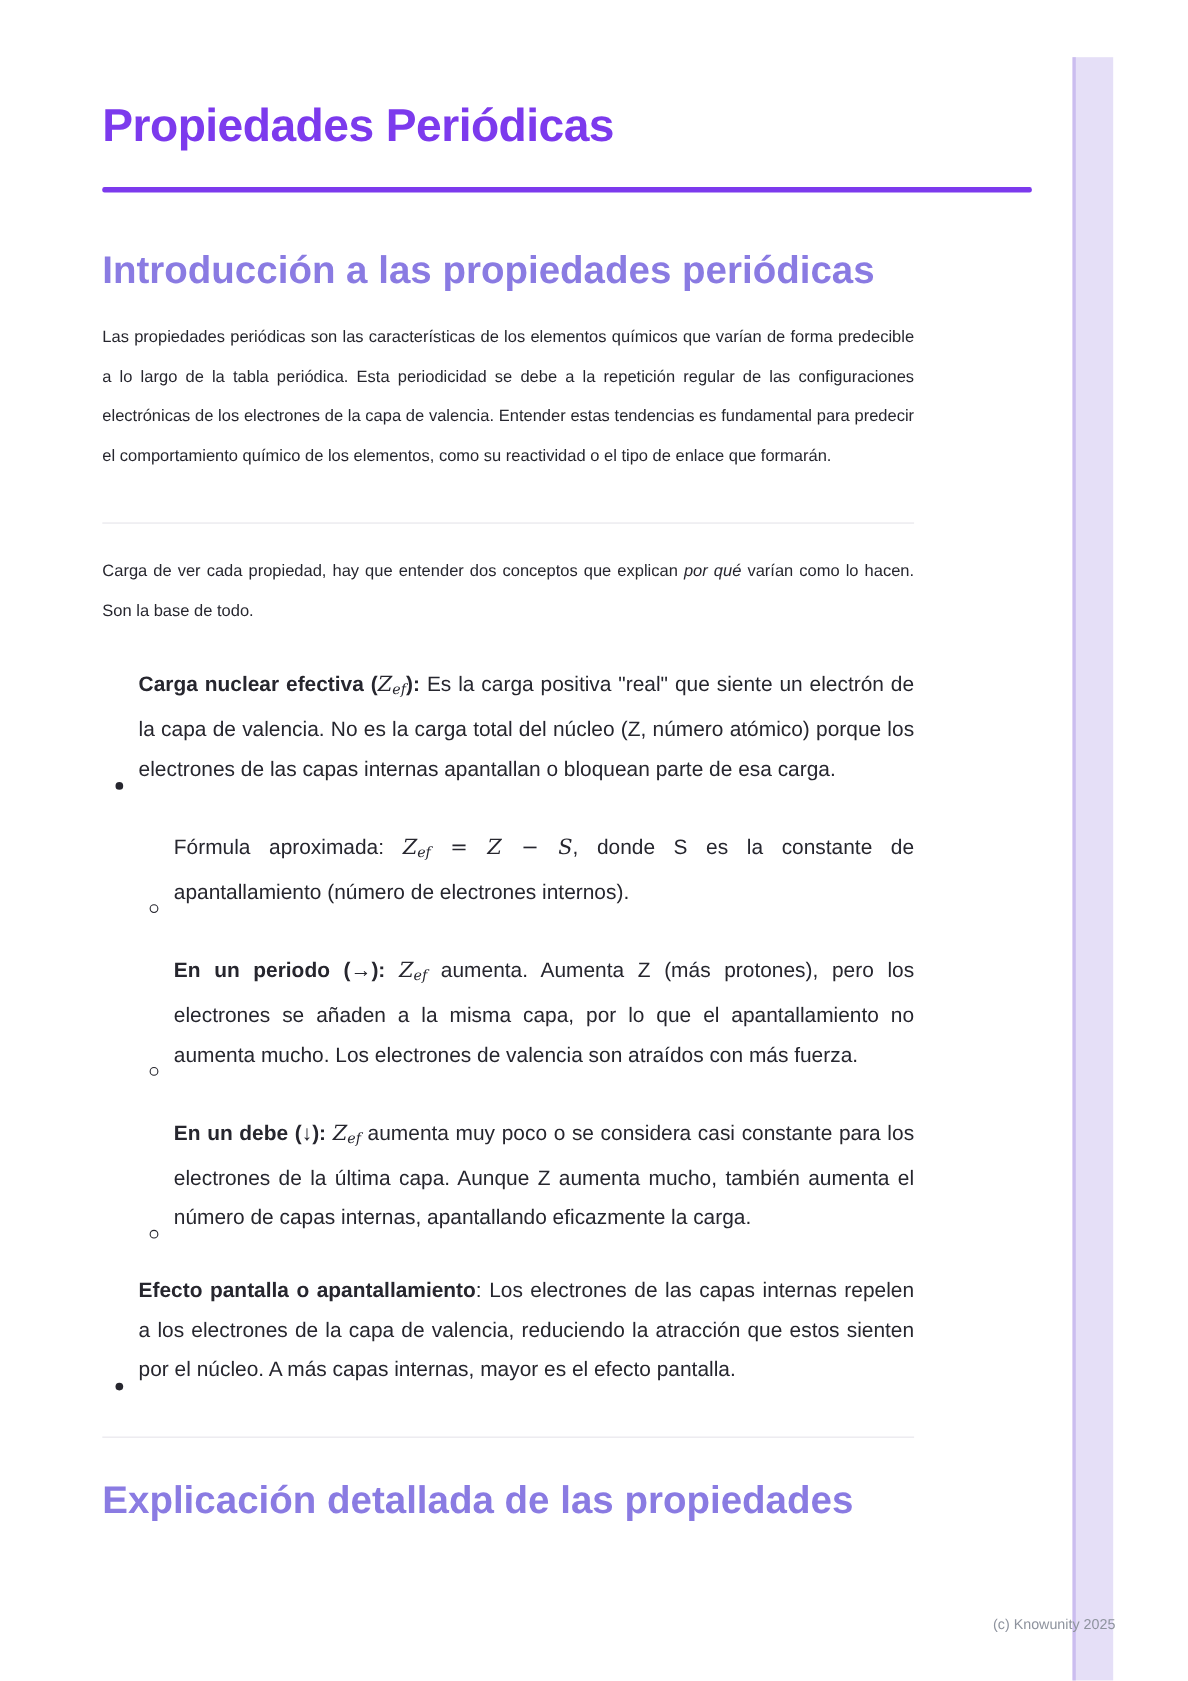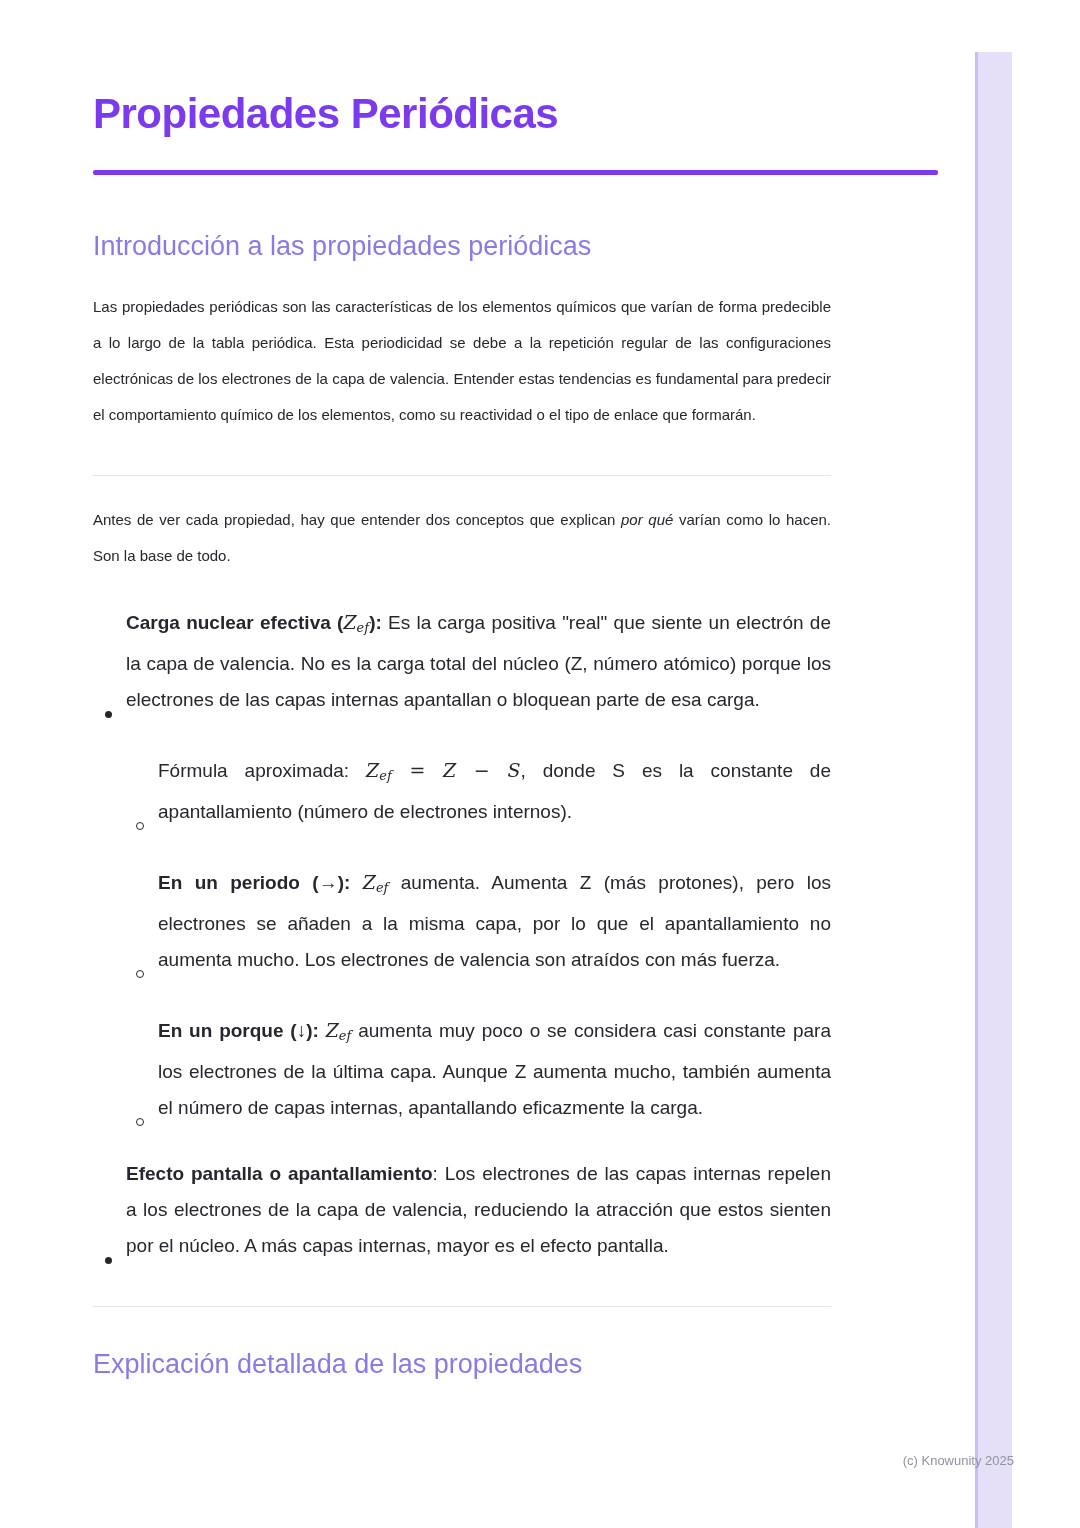--- a/index.html
+++ b/index.html
@@ -43,23 +43,23 @@
   .title-rule {
     margin-top: 30px;
     width: 845px;
     height: 5px;
     border-radius: 2px;
     background: var(--accent, #7C3AED);
   }
 
   h2 {
     margin: 50px 0 0 0;
-    font-size: 27px;
+    font-size: 35px;
     line-height: 34px;
-    font-weight: 400;
+    font-weight: 700;
     color: var(--heading, #8A7BE2);
   }
   h2.first { margin-top: 54px; }
   h2.after-divider { margin-top: 40px; }
 
   p.body {
     margin: 26px 0 0 0;
     width: 738px;
     font-size: 15px;
     line-height: 36px;
@@ -111,21 +111,21 @@
   .ms {
     font-family: "DejaVu Serif", serif;
     font-style: italic;
     font-size: 13px;
     vertical-align: -3px;
   }
 
   .footer {
     position: absolute;
     right: 66px;
-    bottom: 60px;
+    bottom: 44px;
     font-size: 13px;
     color: var(--footer_text, #8E939E);
     z-index: 2;
   }
 </style>
 </head>
 <body>
 
 <div class="page">
 
@@ -134,21 +134,21 @@
   <div class="content">
 
     <h1>Propiedades Periódicas</h1>
     <div class="title-rule"></div>
 
     <h2 class="first">Introducción a las propiedades periódicas</h2>
     <p class="body just">Las propiedades periódicas son las características de los elementos químicos que varían de forma predecible a lo largo de la tabla periódica. Esta periodicidad se debe a la repetición regular de las configuraciones electrónicas de los electrones de la capa de valencia. Entender estas tendencias es fundamental para predecir el comportamiento químico de los elementos, como su reactividad o el tipo de enlace que formarán.</p>
 
     <hr class="divider">
 
-    <p class="body just"><span>Antes de ver cada propiedad, hay que entender dos conceptos que explican </span><span class="i">por qué</span><span> varían como lo hacen. Son la base de todo.</span></p>
+    <p class="body just"><span>Carga de ver cada propiedad, hay que entender dos conceptos que explican </span><span class="i">por qué</span><span> varían como lo hacen. Son la base de todo.</span></p>
 
     <div class="list">
 
       <div class="li li1">
         <span class="marker">
             <span class="dot"></span>
           </span>
         <div class="li-text just"><span class="b">Carga nuclear efectiva (</span><span class="mv">Z</span><span class="ms">ef</span><span class="b">):</span><span> Es la carga positiva "real" que siente un electrón de la capa de valencia. No es la carga total del núcleo (Z, número atómico) porque los electrones de las capas internas apantallan o bloquean parte de esa carga.</span></div>
       </div>
 
@@ -163,21 +163,21 @@
         <span class="marker">
             <span class="circle"></span>
           </span>
         <div class="li-text just"><span class="b">En un periodo (→):</span><span> </span><span class="mv">Z</span><span class="ms">ef</span><span> aumenta. Aumenta Z (más protones), pero los electrones se añaden a la misma capa, por lo que el apantallamiento no aumenta mucho. Los electrones de valencia son atraídos con más fuerza.</span></div>
       </div>
 
       <div class="li li2">
         <span class="marker">
             <span class="circle"></span>
           </span>
-        <div class="li-text just"><span class="b">En un porque (↓):</span><span> </span><span class="mv">Z</span><span class="ms">ef</span><span> aumenta muy poco o se considera casi constante para los electrones de la última capa. Aunque Z aumenta mucho, también aumenta el número de capas internas, apantallando eficazmente la carga.</span></div>
+        <div class="li-text just"><span class="b">En un debe (↓):</span><span> </span><span class="mv">Z</span><span class="ms">ef</span><span> aumenta muy poco o se considera casi constante para los electrones de la última capa. Aunque Z aumenta mucho, también aumenta el número de capas internas, apantallando eficazmente la carga.</span></div>
       </div>
 
       <div class="li li1">
         <span class="marker">
             <span class="dot"></span>
           </span>
         <div class="li-text just"><span class="b">Efecto pantalla o apantallamiento</span><span>: Los electrones de las capas internas repelen a los electrones de la capa de valencia, reduciendo la atracción que estos sienten por el núcleo. A más capas internas, mayor es el efecto pantalla.</span></div>
       </div>
 
     </div>

